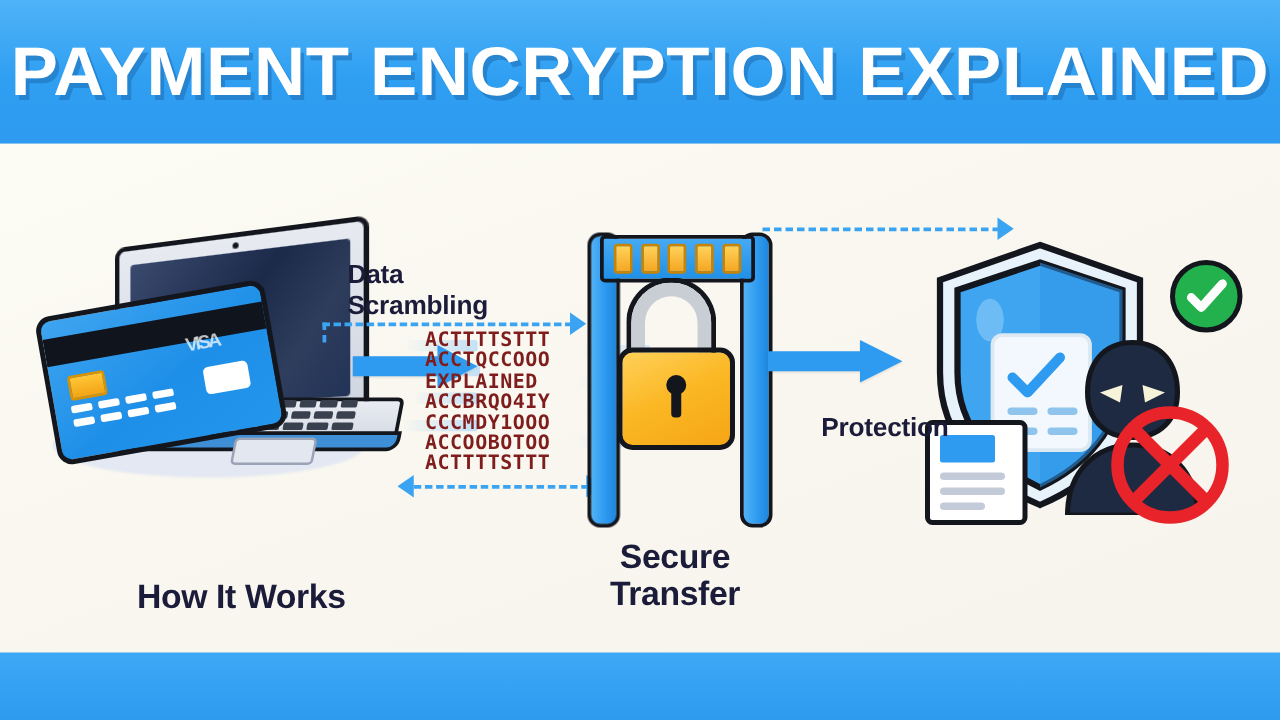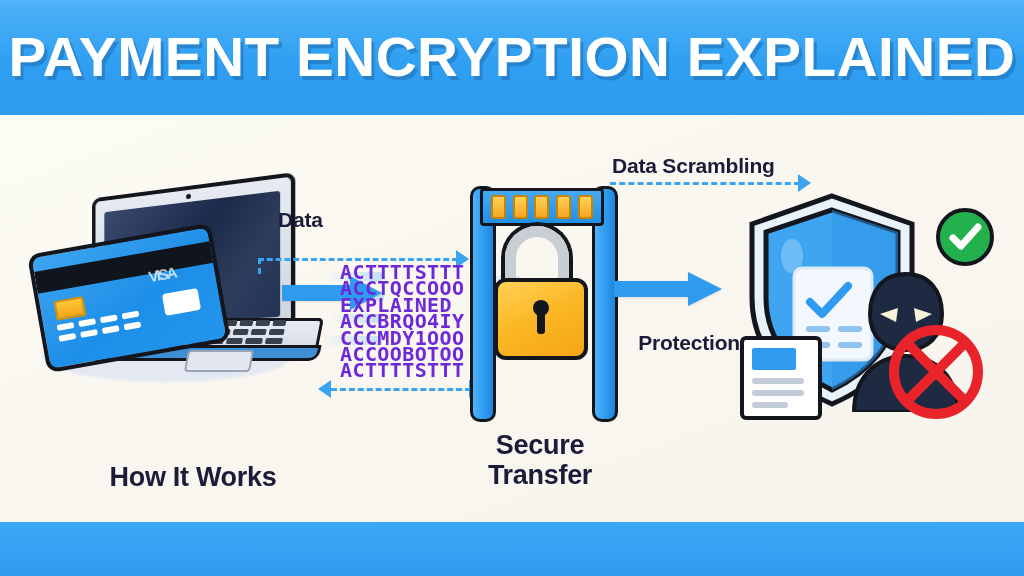--- a/index.html
+++ b/index.html
@@ -84,21 +84,21 @@
     font-family: "Liberation Sans", sans-serif;
     font-weight: bold;
     color: #1B1B3A;
     font-size: 21px;
     line-height: 25px;
     letter-spacing: -0.2px;
     text-align: left;
   }
   #label-scramble-1 { left: 280; left: 278px; top: 207px; width: 175px; }
   #label-scramble-2 { left: 612px; top: 153px; width: 200px; text-align: left; }
-  #label-protection { left: 580px; top: 330px; width: 160px; text-align: right; }
+  #label-protection { left: 628px; top: 330px; width: 160px; text-align: center; }
 
   
   .laptop-shadow {
     position: absolute;
     left: 42px; top: 330px;
     width: 250px; height: 52px;
     background: #E3E8F2;
     border-radius: 50%;
     filter: blur(1px);
   }
@@ -225,24 +225,24 @@
   }
   #arrow-1 { left: 282px; top: 276px; width: 100px; }
   #arrow-2 { left: 614px; top: 272px; width: 108px; }
 
   
   .scramble-block {
     position: absolute;
     left: 340px; top: 264px;
     width: 124px;
     font-family: "DejaVu Sans Mono", monospace;
-    font-size: 20px;
+    font-size: 16px;
     line-height: 16.4px;
     font-weight: bold;
-    color: #6d28d9;
+    color: #7f1d1d;
     letter-spacing: 0.4px;
     white-space: nowrap;
   }
   .scramble-row { display: block; }
   .light-streak {
     position: absolute;
     background: linear-gradient(90deg, rgba(150,205,250,0.0) 0%, rgba(150,205,250,0.55) 100%);
     border-radius: 2px;
   }
 
@@ -556,22 +556,22 @@
   </svg>
 
   <svg class="ban-circle" viewBox="0 0 96 96">
     <circle cx="48" cy="48" r="42" fill="none" stroke="#E8242A" stroke-width="10"></circle>
     <line x1="20" y1="20" x2="76" y2="76" stroke="#E8242A" stroke-width="10" stroke-linecap="round"></line>
     <line x1="76" y1="20" x2="20" y2="76" stroke="#E8242A" stroke-width="10" stroke-linecap="round"></line>
   </svg>
 
   <div class="conn-label" id="label-scramble-1">
     <div>Data</div>
-  </div>
-  <div class="conn-label" id="label-scramble-2">Data Scrambling</div>
+    <div>Scrambling</div>
+  </div>
   <div class="conn-label" id="label-protection">Protection</div>
 
   <div class="caption" id="caption-left">How It Works</div>
   <div class="caption" id="caption-mid">
     <div>Secure</div>
     <div>Transfer</div>
   </div>
 
   <div class="footer-band"></div>
 

